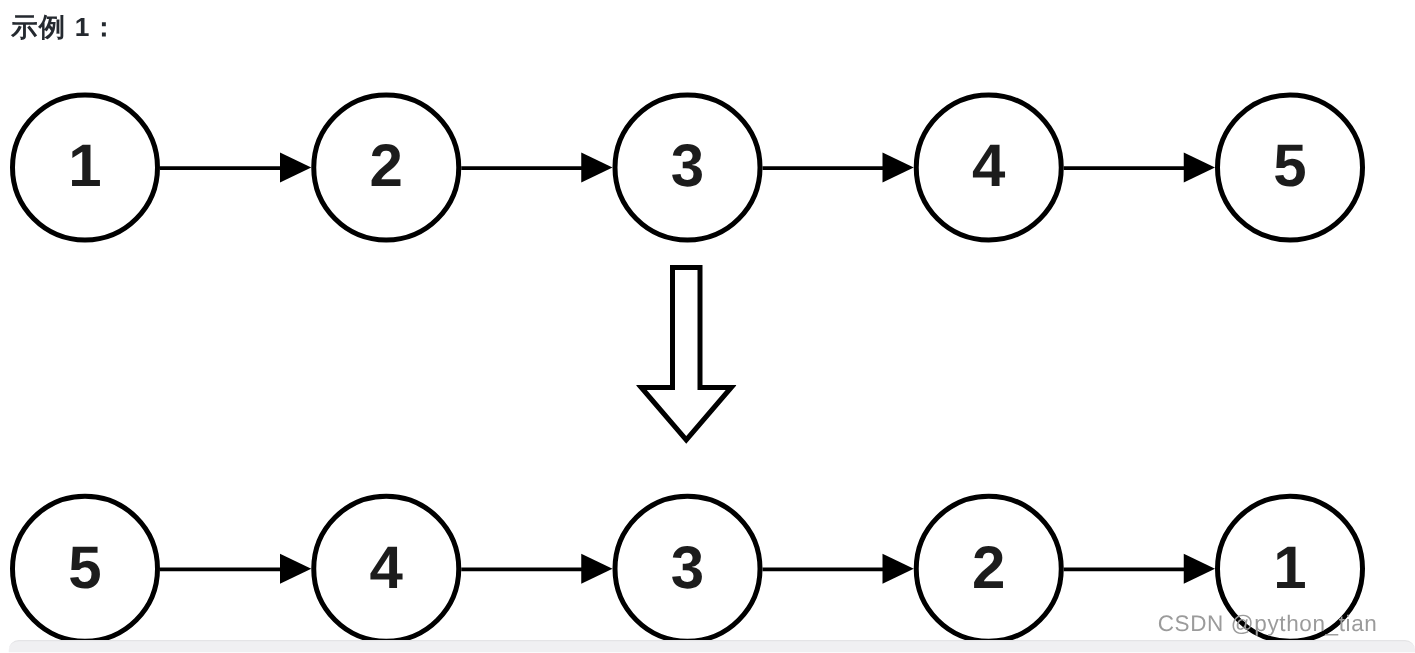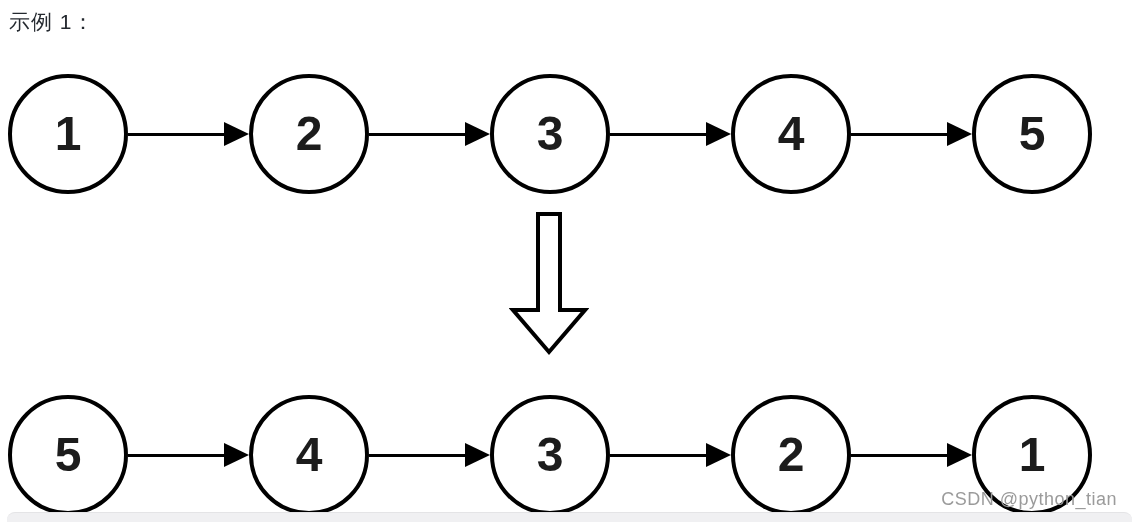--- a/index.html
+++ b/index.html
@@ -2,21 +2,21 @@
 <html style="--node-stroke: #000000; --node-fill: #ffffff; --text-color: #1c1c1c; --title-color: #24292f; --watermark-color: #9b9b9b; --bar-color: #f0f0f2;"><head>
 <meta charset="utf-8">
 <style>
   html,body{margin:0;padding:0;background:#ffffff;}
   body{
     width:1132px;height:522px;position:relative;overflow:hidden;
     font-family:"Liberation Sans","DejaVu Sans",sans-serif;
   }
   .page-title{
     position:absolute;left:9px;top:8px;
-    font-size:21px;font-weight:400;color:var(--title-color,#24292f);
+    font-size:21px;font-weight:700;color:var(--title-color,#24292f);
     letter-spacing:1px;
   }
   .list-row{position:absolute;left:0;top:0;width:100%;height:0;}
   .node{
     position:absolute;width:112px;height:112px;
     border:4px solid var(--node-stroke,#000);
     border-radius:50%;
     background:var(--node-fill,#fff);
     display:flex;align-items:center;justify-content:center;
     box-sizing:content-box;
@@ -32,21 +32,21 @@
   }
   .link-arrow .head{
     position:absolute;right:0;top:50%;margin-top:-12px;
     width:0;height:0;
     border-top:12px solid transparent;
     border-bottom:12px solid transparent;
     border-left:25px solid var(--node-stroke,#000);
   }
   .down-arrow{position:absolute;left:509px;top:210px;}
   .watermark{
-    position:absolute;right:15px;top:489px;
+    position:absolute;right:30px;top:489px;
     font-size:18px;color:var(--watermark-color,#9b9b9b);
     letter-spacing:0.5px;
     text-align:right;
   }
   .bottom-bar{
     position:absolute;left:7px;right:0;bottom:0;height:9px;
     background:var(--bar-color,#f0f0f2);
     border-top:1px solid #e4e4e6;
     border-radius:8px 8px 0 0;
   }

